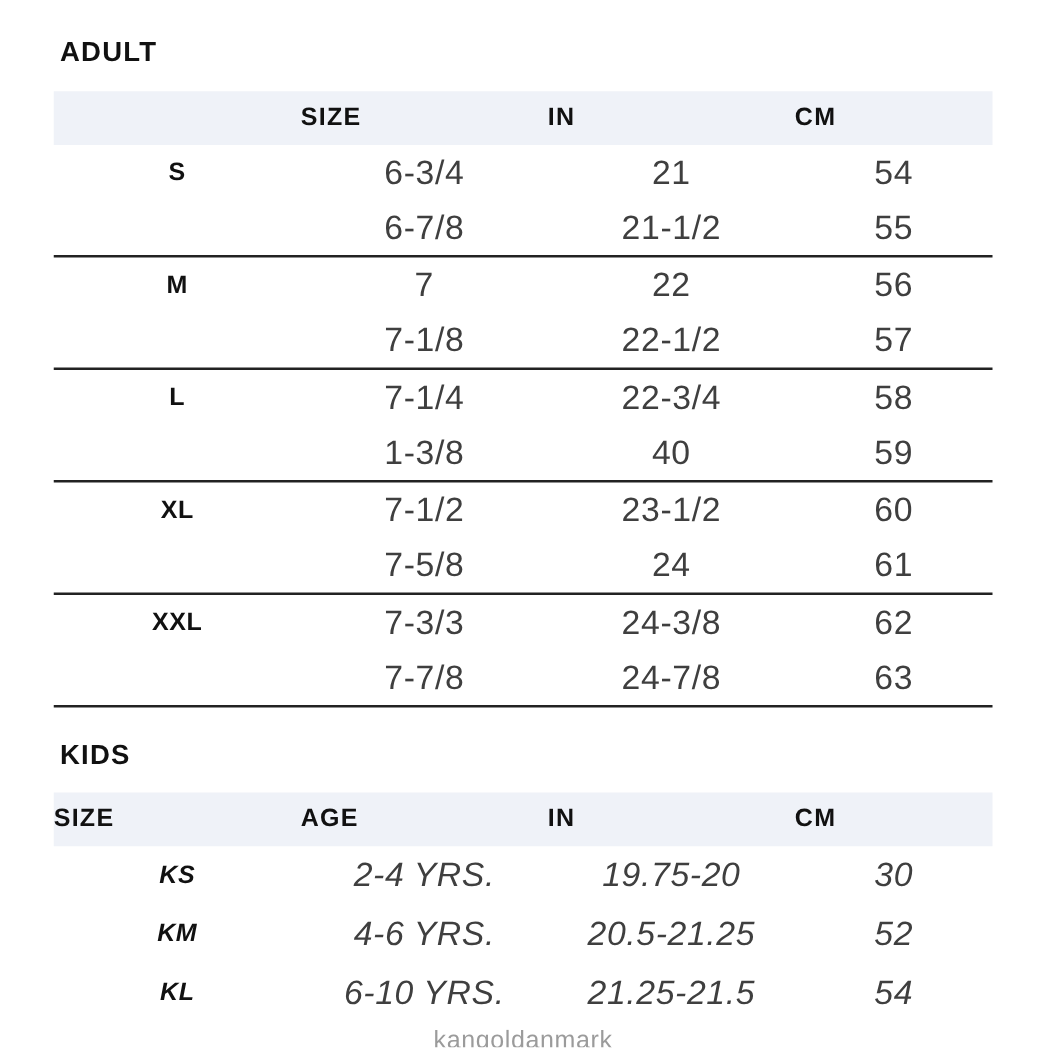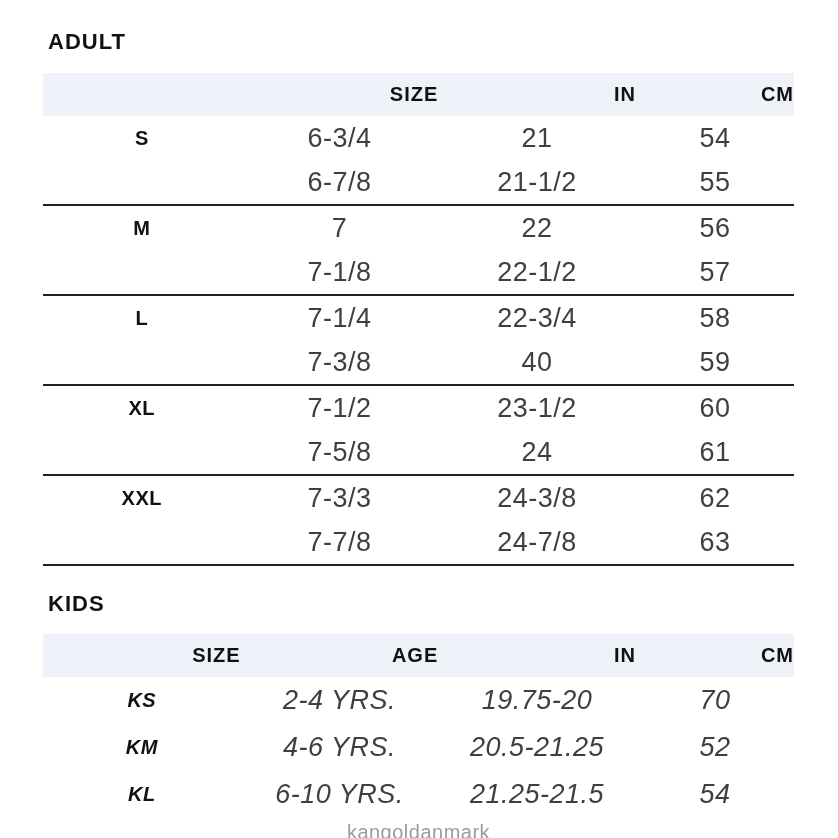--- a/index.html
+++ b/index.html
@@ -31,21 +31,21 @@
   .table { width: 751px; }
 
   .thead {
     display: grid;
     grid-template-columns: 1.25fr 1.25fr 1.25fr 1fr;
     height: 43px;
     align-items: center;
     background: #eff2f8;
   }
   .th {
-    text-align: right;
+    text-align: left;
     font-size: 20px;
     font-weight: 800;
     letter-spacing: 1px;
     color: #111111;
   }
 
   .tr {
     display: grid;
     grid-template-columns: 1.25fr 1.25fr 1.25fr 1fr;
     align-items: center;
@@ -124,21 +124,21 @@
 
     <div class="group">
       <div class="tr">
         <div class="td label">L</div>
         <div class="td">7-1/4</div>
         <div class="td">22-3/4</div>
         <div class="td">58</div>
       </div>
       <div class="tr">
         <div class="td label"></div>
-        <div class="td">7-3/8</div>
+        <div class="td">1-3/8</div>
         <div class="td">40</div>
         <div class="td">59</div>
       </div>
     </div>
 
     <div class="group">
       <div class="tr">
         <div class="td label">XL</div>
         <div class="td">7-1/2</div>
         <div class="td">23-1/2</div>
@@ -175,21 +175,21 @@
       <div class="th">SIZE</div>
       <div class="th">AGE</div>
       <div class="th">IN</div>
       <div class="th">CM</div>
     </div>
 
     <div class="tr">
       <div class="td label">KS</div>
       <div class="td">2-4 YRS.</div>
       <div class="td">19.75-20</div>
-      <div class="td">70</div>
+      <div class="td">30</div>
     </div>
     <div class="tr">
       <div class="td label">KM</div>
       <div class="td">4-6 YRS.</div>
       <div class="td">20.5-21.25</div>
       <div class="td">52</div>
     </div>
     <div class="tr">
       <div class="td label">KL</div>
       <div class="td">6-10 YRS.</div>

